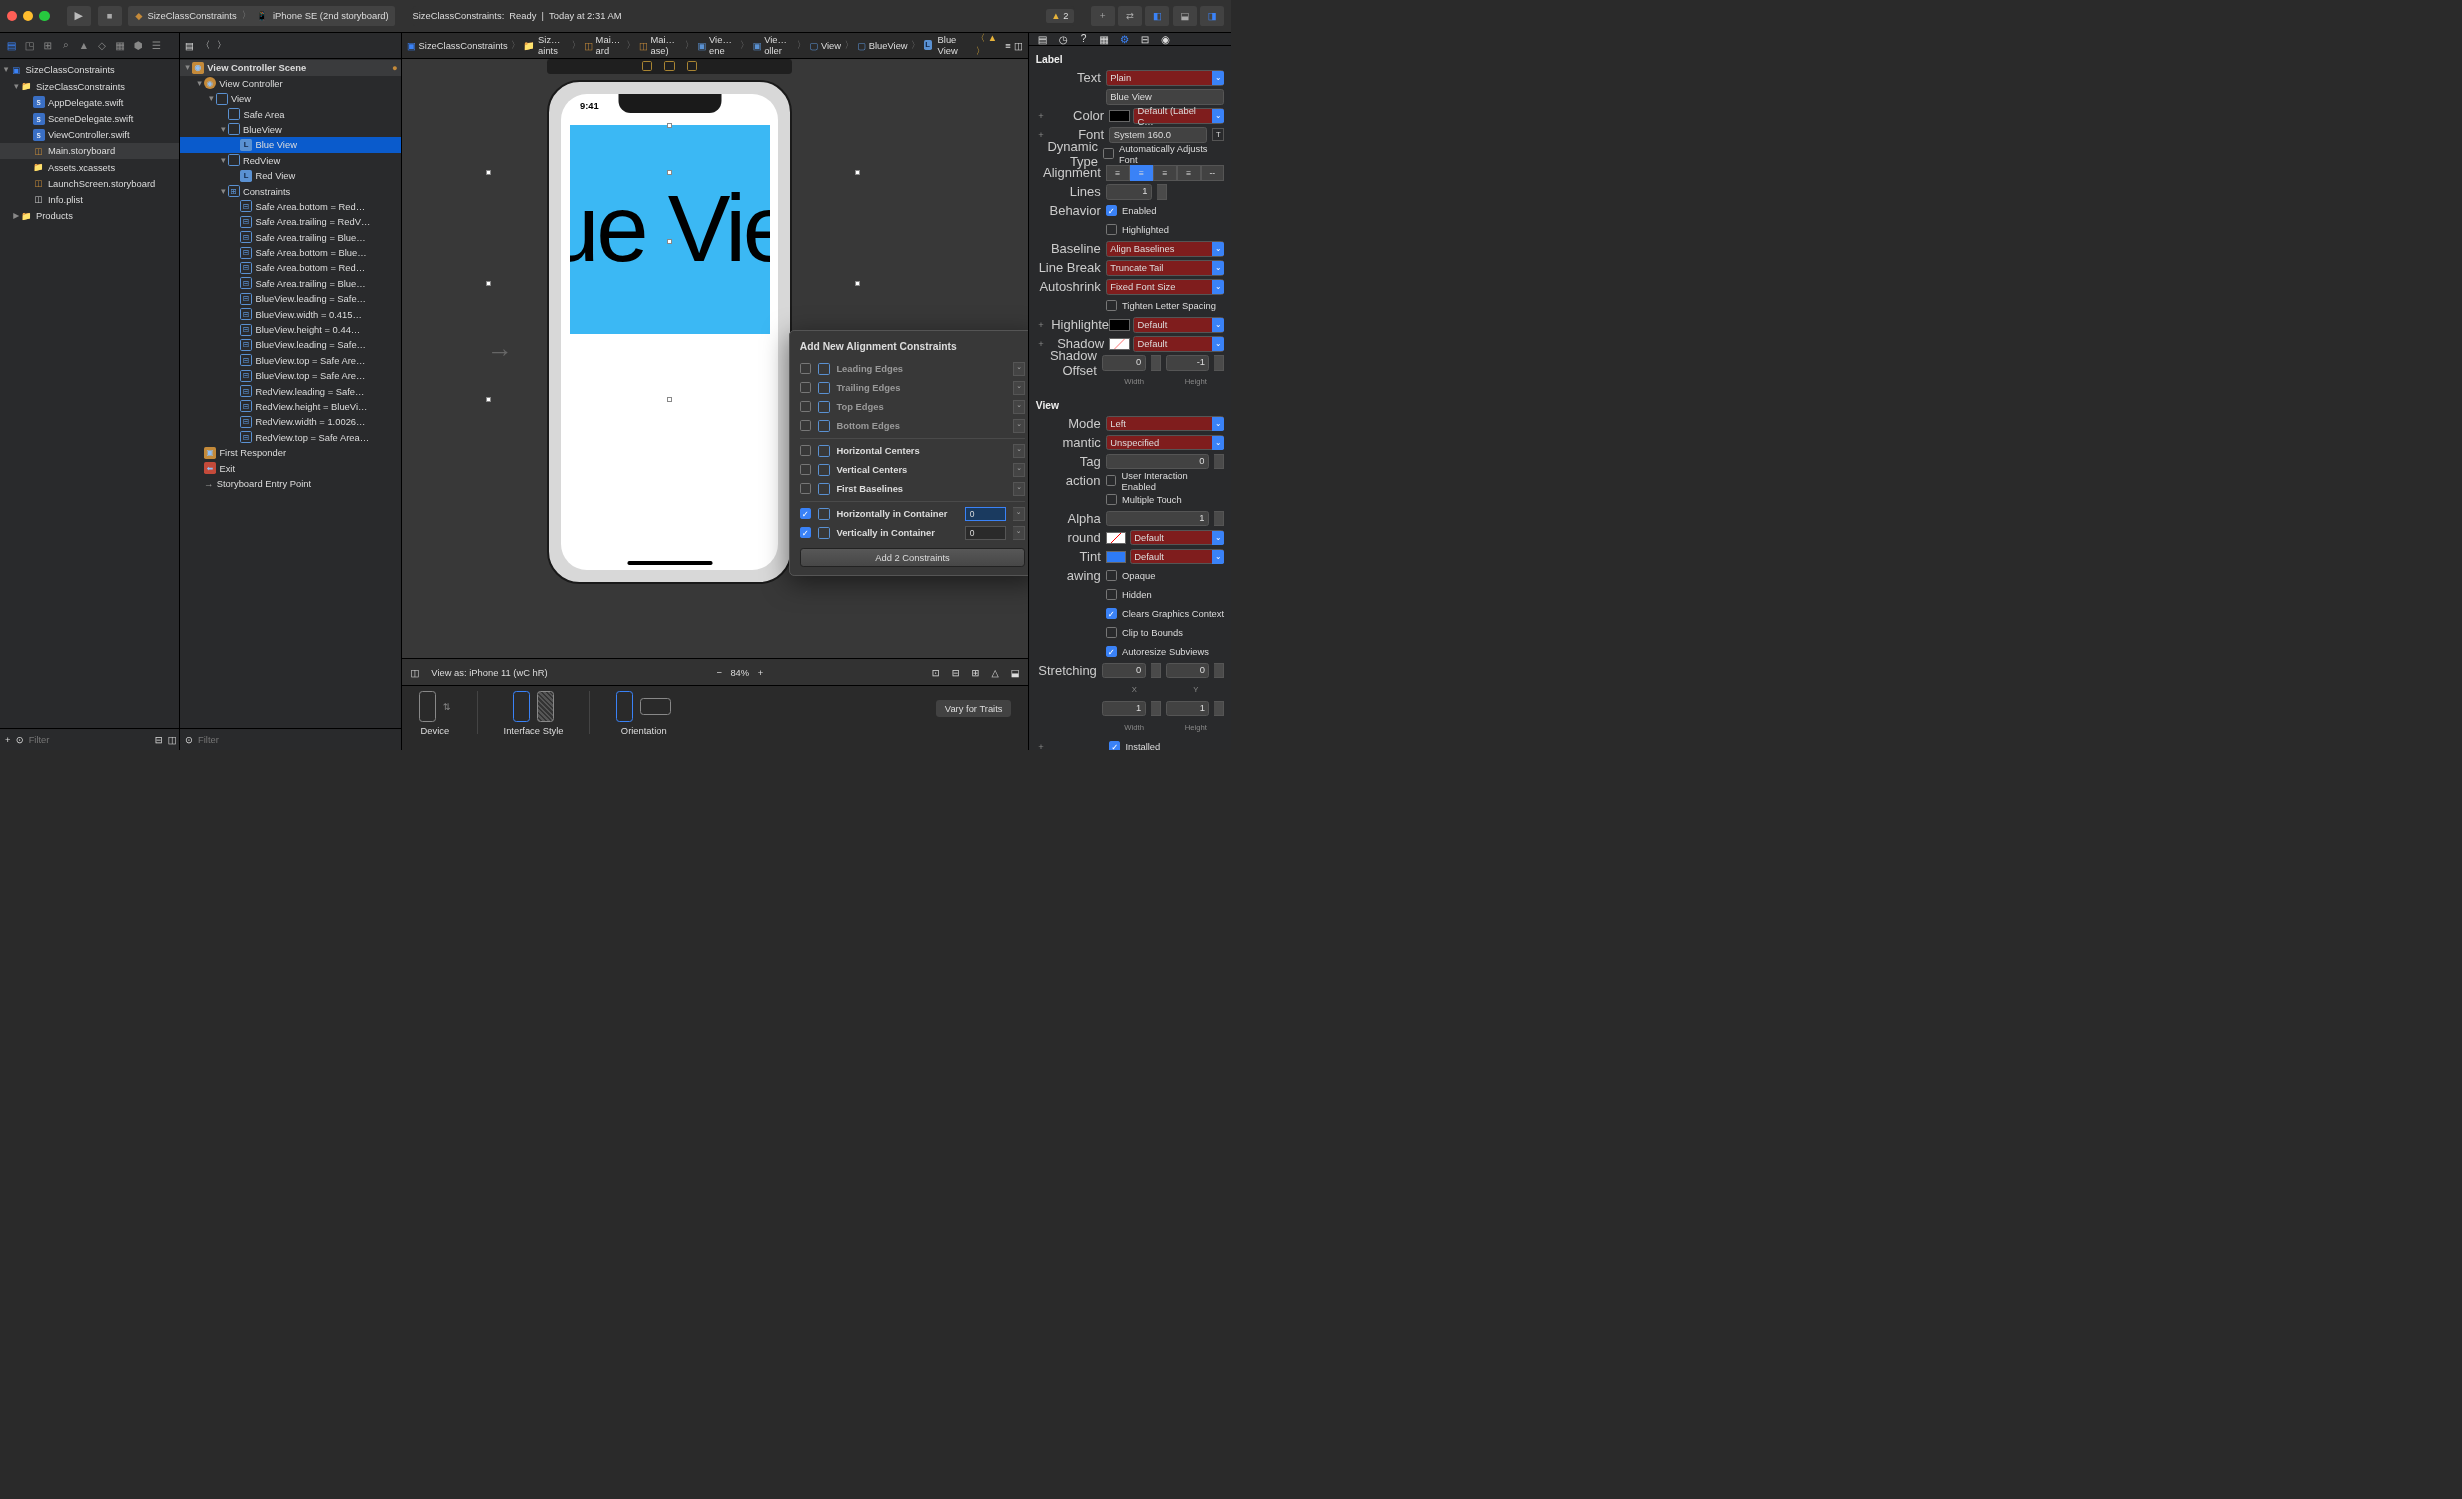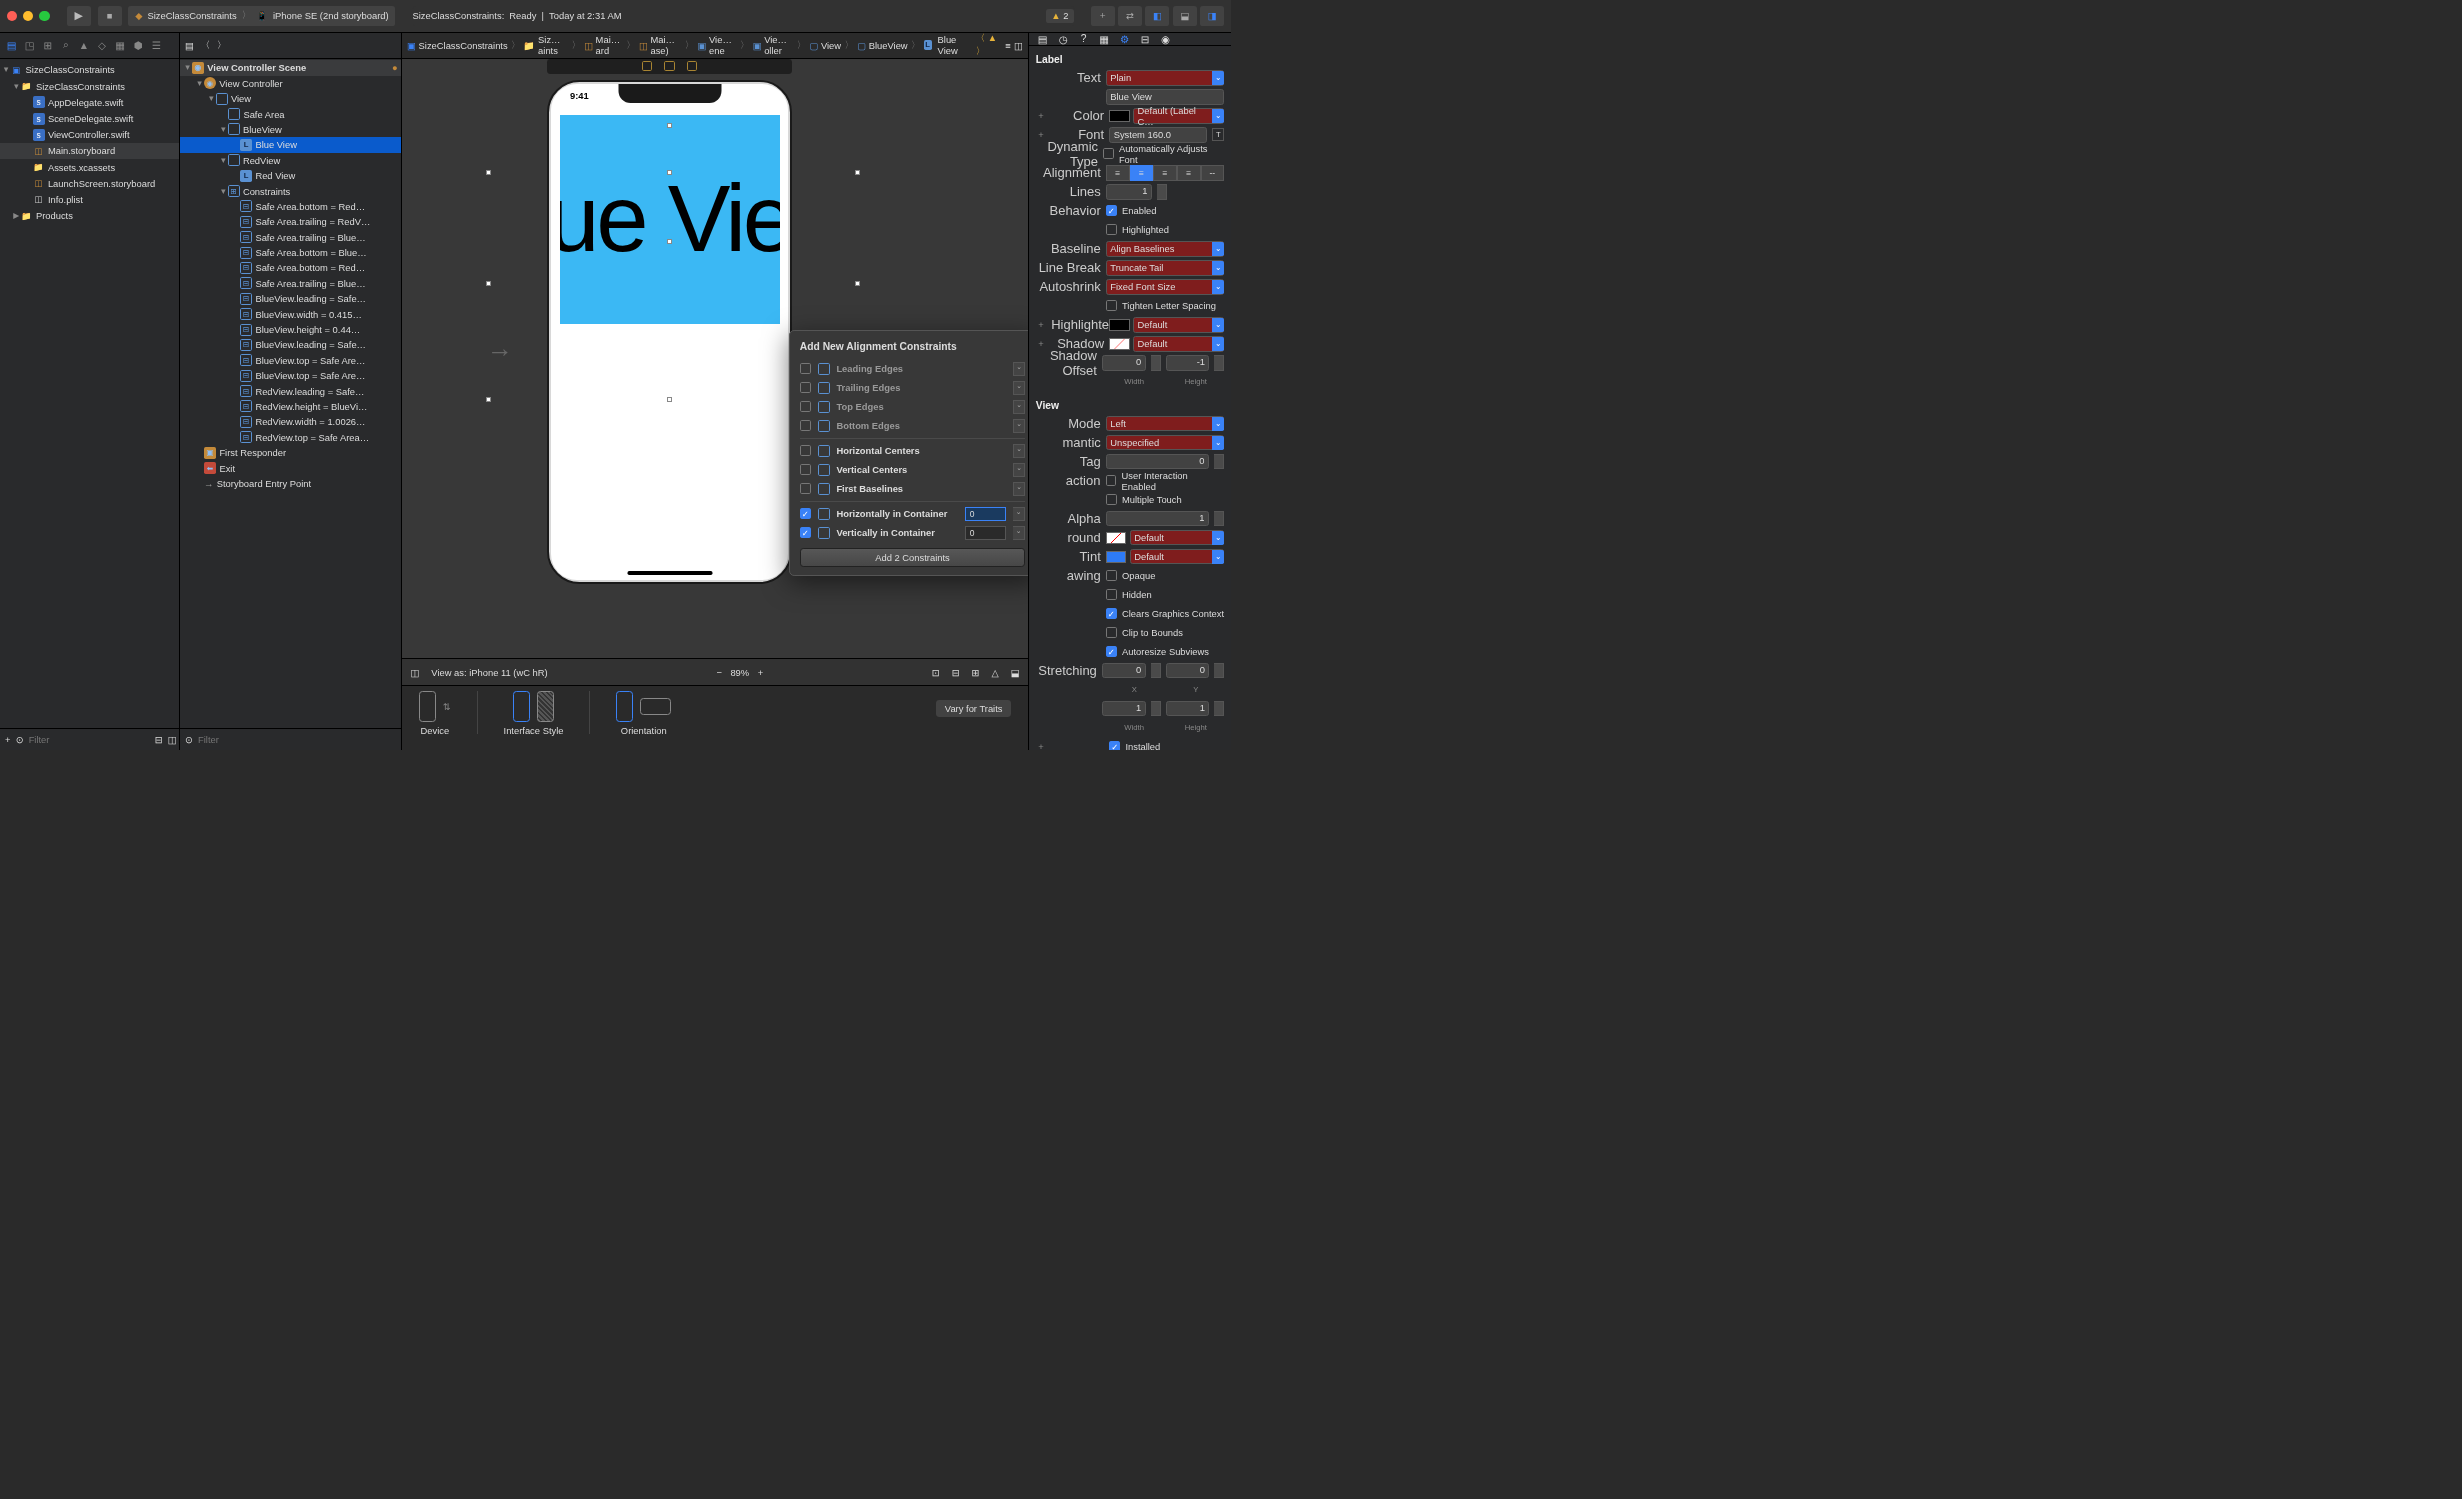--- a/index.html
+++ b/index.html
@@ -42,21 +42,21 @@
 .oico{width:12px;height:12px;margin-right:3.4px;display:inline-flex;align-items:center;justify-content:center;font-size:7.7px;border:0.9px solid #5a91d2;border-radius:1.7px;color:#8fbff5;}
 .oico.lbl{background:#5a91d2;color:#0f2344;border:none;font-weight:700;}
 .oico.con{border-color:#5a91d2;color:#5a91d2;}
 .ol-filter{height:22px;border-top:0.9px solid #000;display:flex;align-items:center;padding:0 5.1px;gap:5.1px;color:#888;}
 .ol-filter input{flex:1;background:transparent;border:none;outline:none;color:#ddd;}
 .canvas-wrap{flex:1;display:flex;flex-direction:column;background:#383838;position:relative;}
 .jumpbar{height:26px;background:#2a2a2a;border-bottom:0.9px solid #000;display:flex;align-items:center;padding:0 5.1px;gap:3.4px;color:#ccc;font-size:8.5px;}
 .jumpbar .crumb{display:flex;align-items:center;gap:2.6px;}
 .jumpbar .sep{color:#777;}
 .canvas{flex:1;position:relative;overflow:hidden;background:#383838;}
-.phone{position:absolute;left:145px;top:21.4px;width:245px;height:504px;background:#d8d8d8;border:2.6px solid #1a1a1a;border-radius:32.5px;padding:2px;}
+.phone{position:absolute;left:145px;top:21.4px;width:245px;height:504px;background:#d8d8d8;border:2.6px solid #1a1a1a;border-radius:32.5px;padding:12px;}
 .phone-inner{width:100%;height:100%;background:#fff;border-radius:26px;position:relative;overflow:hidden;}
 .notch{position:absolute;top:0;left:50%;transform:translateX(-50%);width:103px;height:19px;background:#1a1a1a;border-radius:0 0 12px 12px;}
 .sb-time{position:absolute;top:6px;left:19px;font-size:9.4px;font-weight:600;color:#000;}
 .bv{position:absolute;top:31px;left:8.5px;right:8.5px;height:209px;background:#3bb8f4;display:flex;align-items:center;justify-content:center;overflow:hidden;}
 .rv{position:absolute;top:248px;left:8.5px;right:8.5px;height:209px;background:#e73555;display:flex;align-items:center;justify-content:center;overflow:hidden;}
 .bigtxt{font-size:94px;font-weight:400;color:#000;letter-spacing:-3.4px;white-space:nowrap;}
 .home-ind{position:absolute;bottom:5.1px;left:50%;transform:translateX(-50%);width:85px;height:3.4px;background:#000;border-radius:1.7px;}
 .sel-handle{position:absolute;width:5.1px;height:5.1px;background:#fff;border:0.9px solid #888;}
 .dev-arrow{position:absolute;left:85px;top:274px;font-size:26px;color:#666;}
 .topdock{position:absolute;top:0;left:145px;width:245px;height:15.4px;background:#1f1f1f;border-radius:3.4px;display:flex;align-items:center;justify-content:center;gap:12px;}
@@ -527,21 +527,21 @@
           </div>
         <div class="pbtn">Add 2 Constraints</div>
       </div>
     </div>
     <div class="canvas-bottom">
       <span>◫</span>
       <span>View as: iPhone 11 (wC hR)</span>
       <span class="sp"></span>
       <div class="zoom">
         <span>−</span>
-        <span>89%</span>
+        <span>84%</span>
         <span>+</span>
       </div>
       <span class="sp"></span>
       <span>⊡</span>
       <span>⊟</span>
       <span>⊞</span>
       <span>△</span>
       <span>⬓</span>
     </div>
     <div class="device-bar" style="position:relative">

